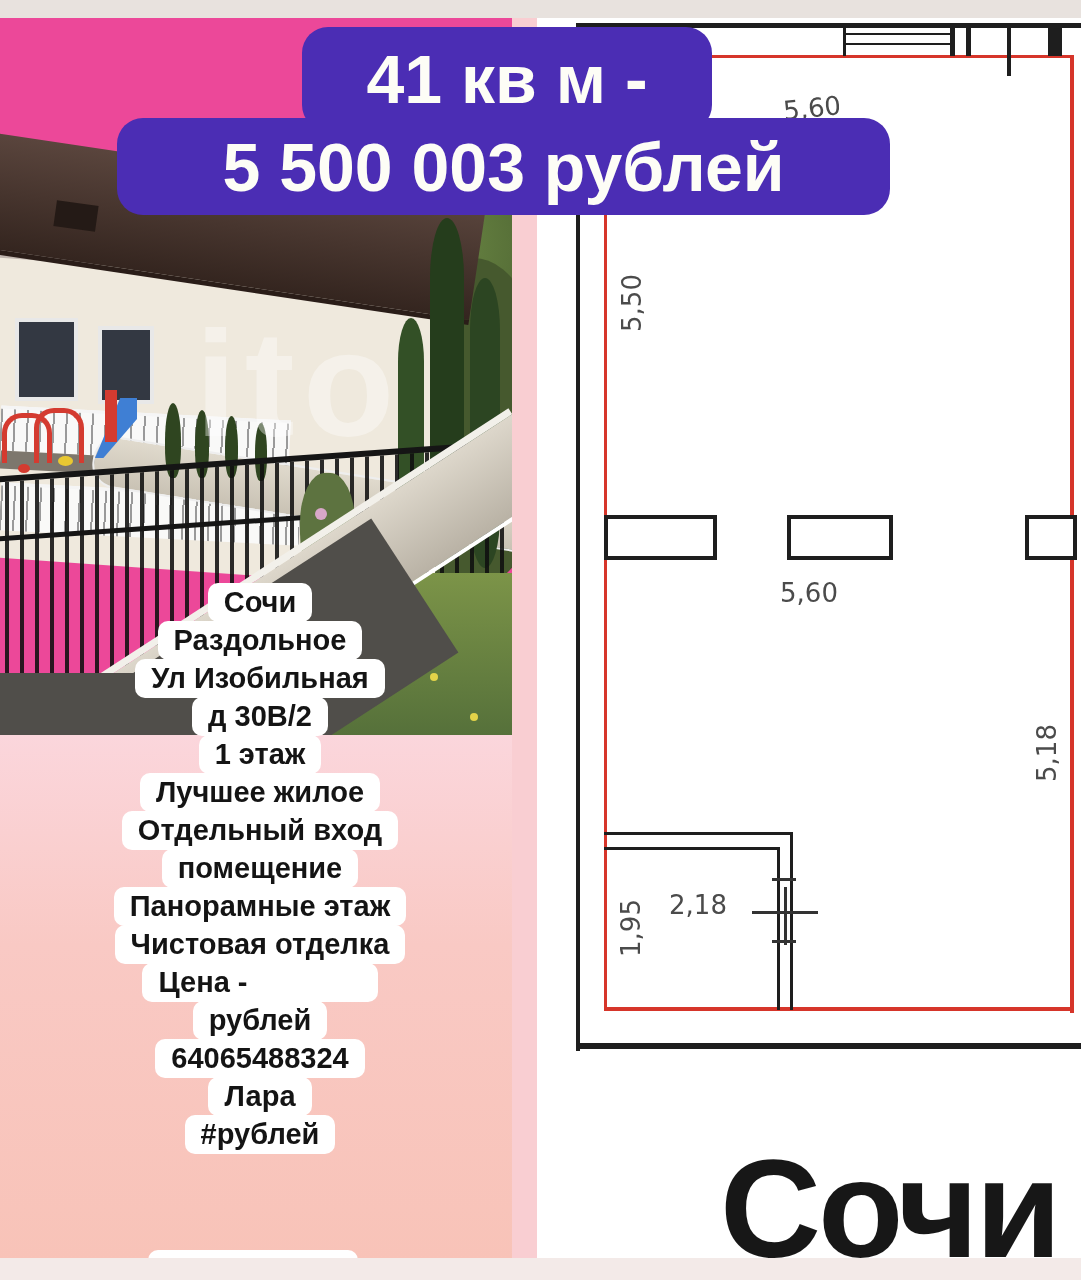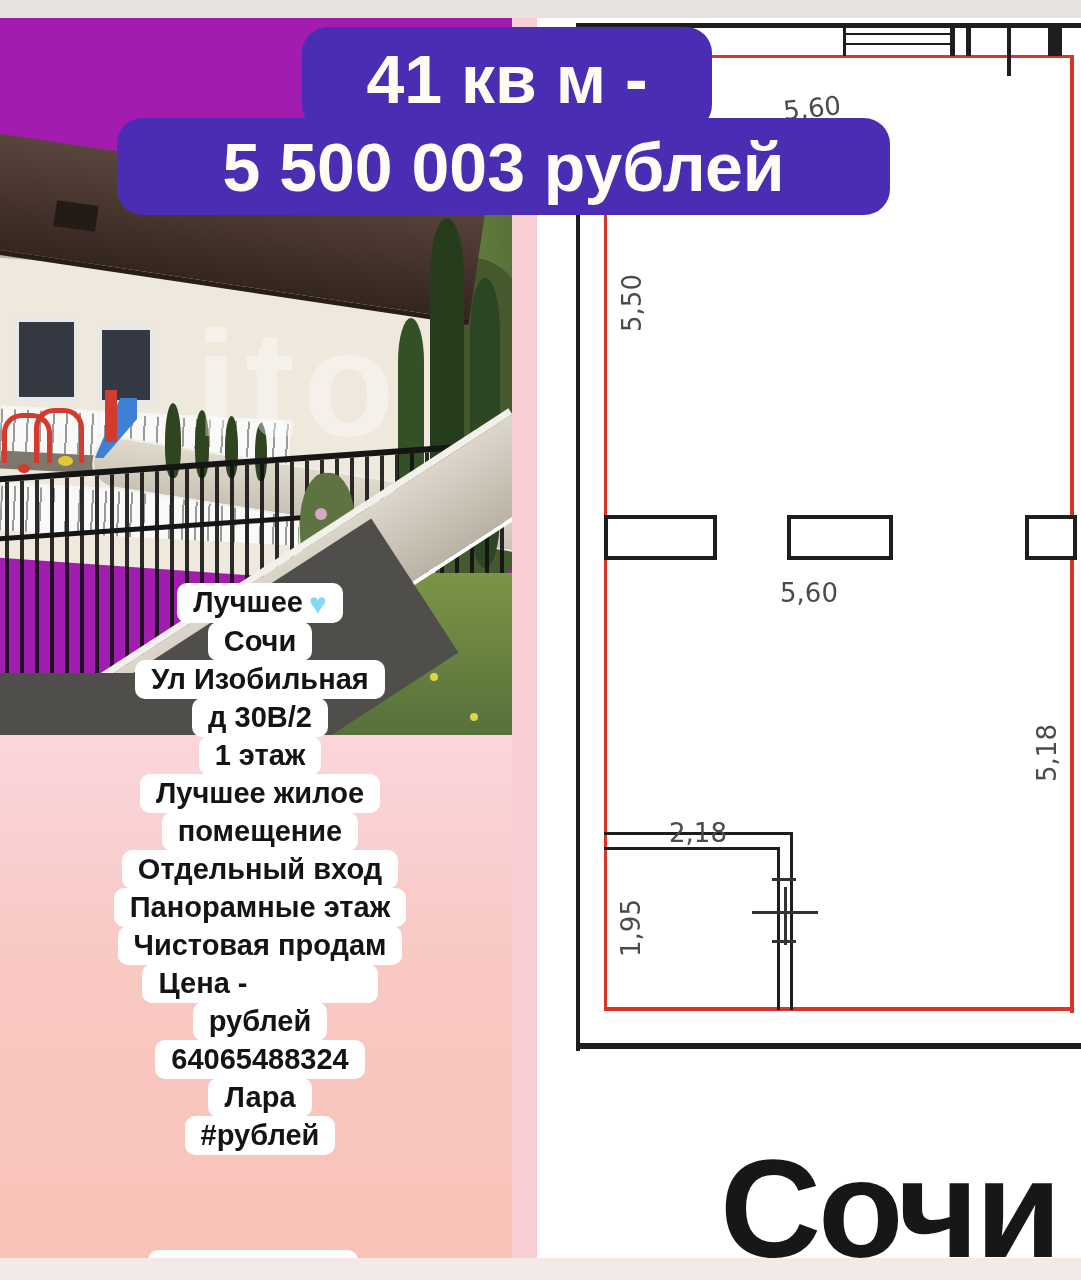--- a/index.html
+++ b/index.html
@@ -6,21 +6,21 @@
   #page{position:relative;width:1081px;height:1280px;overflow:hidden;background:#ffffff;
         font-family:"Liberation Sans","DejaVu Sans",sans-serif;}
   .abs{position:absolute;}
   
   #top-strip{left:0;top:0;width:1081px;height:18px;background:#e8e2de;z-index:50;}
   #bottom-strip{left:0;top:1258px;width:1081px;height:22px;background:#f3eae8;z-index:46;}
   #pink-bg{left:0;top:735px;width:537px;height:525px;
            background:linear-gradient(180deg,#fbd6dc 0%,#f9c9c4 40%,#f8c3b8 100%);z-index:1;}
   #pink-divider{left:512px;top:18px;width:25px;height:1240px;background:#f9ced2;z-index:1;}
   
-  #photo{left:0;top:18px;width:512px;height:717px;overflow:hidden;background:#a21caf;z-index:2;}
+  #photo{left:0;top:18px;width:512px;height:717px;overflow:hidden;background:#ec4899;z-index:2;}
   .hill{border-radius:50%;}
   
   #caption-col{left:58px;top:583px;width:404px;display:flex;flex-direction:column;align-items:center;z-index:20;}
   .cap-line{background:#ffffff;border-radius:10px;padding:0 16px;margin-bottom:-1px;
             font-weight:bold;font-size:29px;line-height:39px;color:#141414;white-space:nowrap;}
   .heart{color:#85d9f2;font-size:30px;vertical-align:-2px;padding-left:6px;}
   .price-line{padding-right:130px;}
   #cutoff-line{left:148px;top:1250px;width:210px;height:12px;background:#fff;border-radius:10px 10px 0 0;z-index:20;}
   
   .banner{background:#4b2db4;color:#fdfdf6;font-weight:bold;display:flex;align-items:center;justify-content:center;
@@ -119,37 +119,37 @@
   <div class="abs wallb" style="left:777px;top:847px;width:3px;height:163px;"></div>
   <div class="abs wallb" style="left:772px;top:878px;width:24px;height:3px;background:#333;"></div>
   <div class="abs wallb" style="left:772px;top:940px;width:24px;height:3px;background:#333;"></div>
   <div class="abs wallb" style="left:752px;top:911px;width:66px;height:3px;background:#333;"></div>
   <div class="abs wallb" style="left:784px;top:887px;width:3px;height:58px;background:#333;"></div>
 
   <div class="abs dim" style="left:772px;top:93px;transform:rotate(-6deg);">5,60</div>
   <div class="abs dim rot" style="left:591px;top:289px;">5,50</div>
   <div class="abs dim" style="left:769px;top:578px;">5,60</div>
   <div class="abs dim rot" style="left:1006px;top:739px;">5,18</div>
-  <div class="abs dim" style="left:658px;top:818px;">2,18</div>
+  <div class="abs dim" style="left:658px;top:890px;">2,18</div>
   <div class="abs dim rot" style="left:590px;top:914px;">1,95</div>
 
   <div id="pink-bg" class="abs"></div>
   <div id="pink-divider" class="abs"></div>
 
   <div id="caption-col" class="abs">
-    <div class="cap-line"><span>Лучшее</span><span class="heart">♥</span></div>
     <div class="cap-line">Сочи</div>
+    <div class="cap-line">Раздольное</div>
     <div class="cap-line">Ул Изобильная</div>
     <div class="cap-line">д 30В/2</div>
     <div class="cap-line">1 этаж</div>
     <div class="cap-line">Лучшее жилое</div>
+    <div class="cap-line">Отдельный вход</div>
     <div class="cap-line">помещение</div>
-    <div class="cap-line">Отдельный вход</div>
     <div class="cap-line">Панорамные этаж</div>
-    <div class="cap-line">Чистовая продам</div>
+    <div class="cap-line">Чистовая отделка</div>
     <div class="cap-line price-line">Цена -</div>
     <div class="cap-line">рублей</div>
     <div class="cap-line">64065488324</div>
     <div class="cap-line">Лара</div>
     <div class="cap-line">#рублей</div>
   </div>
   <div id="cutoff-line" class="abs"></div>
 
 
   <div id="banner-line1" class="abs banner">41 кв м -</div>

